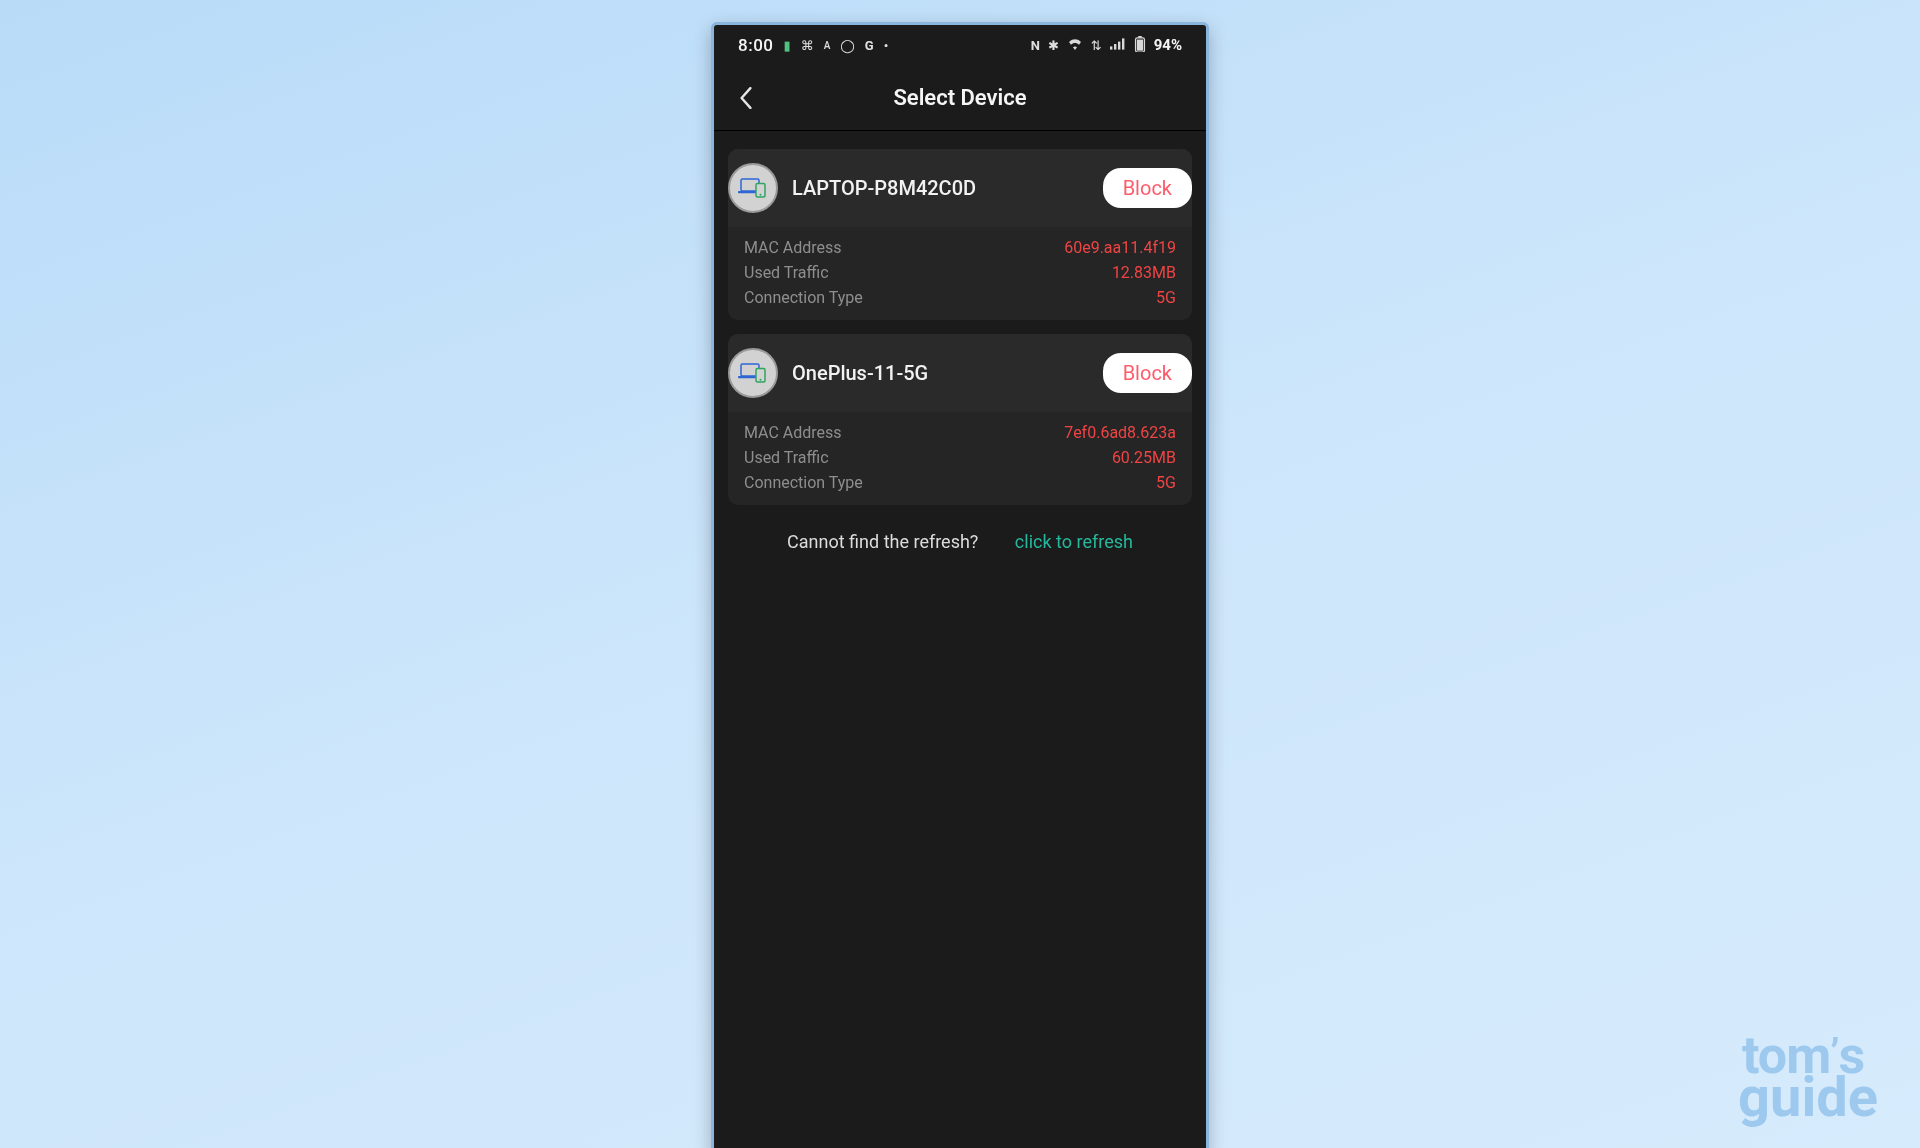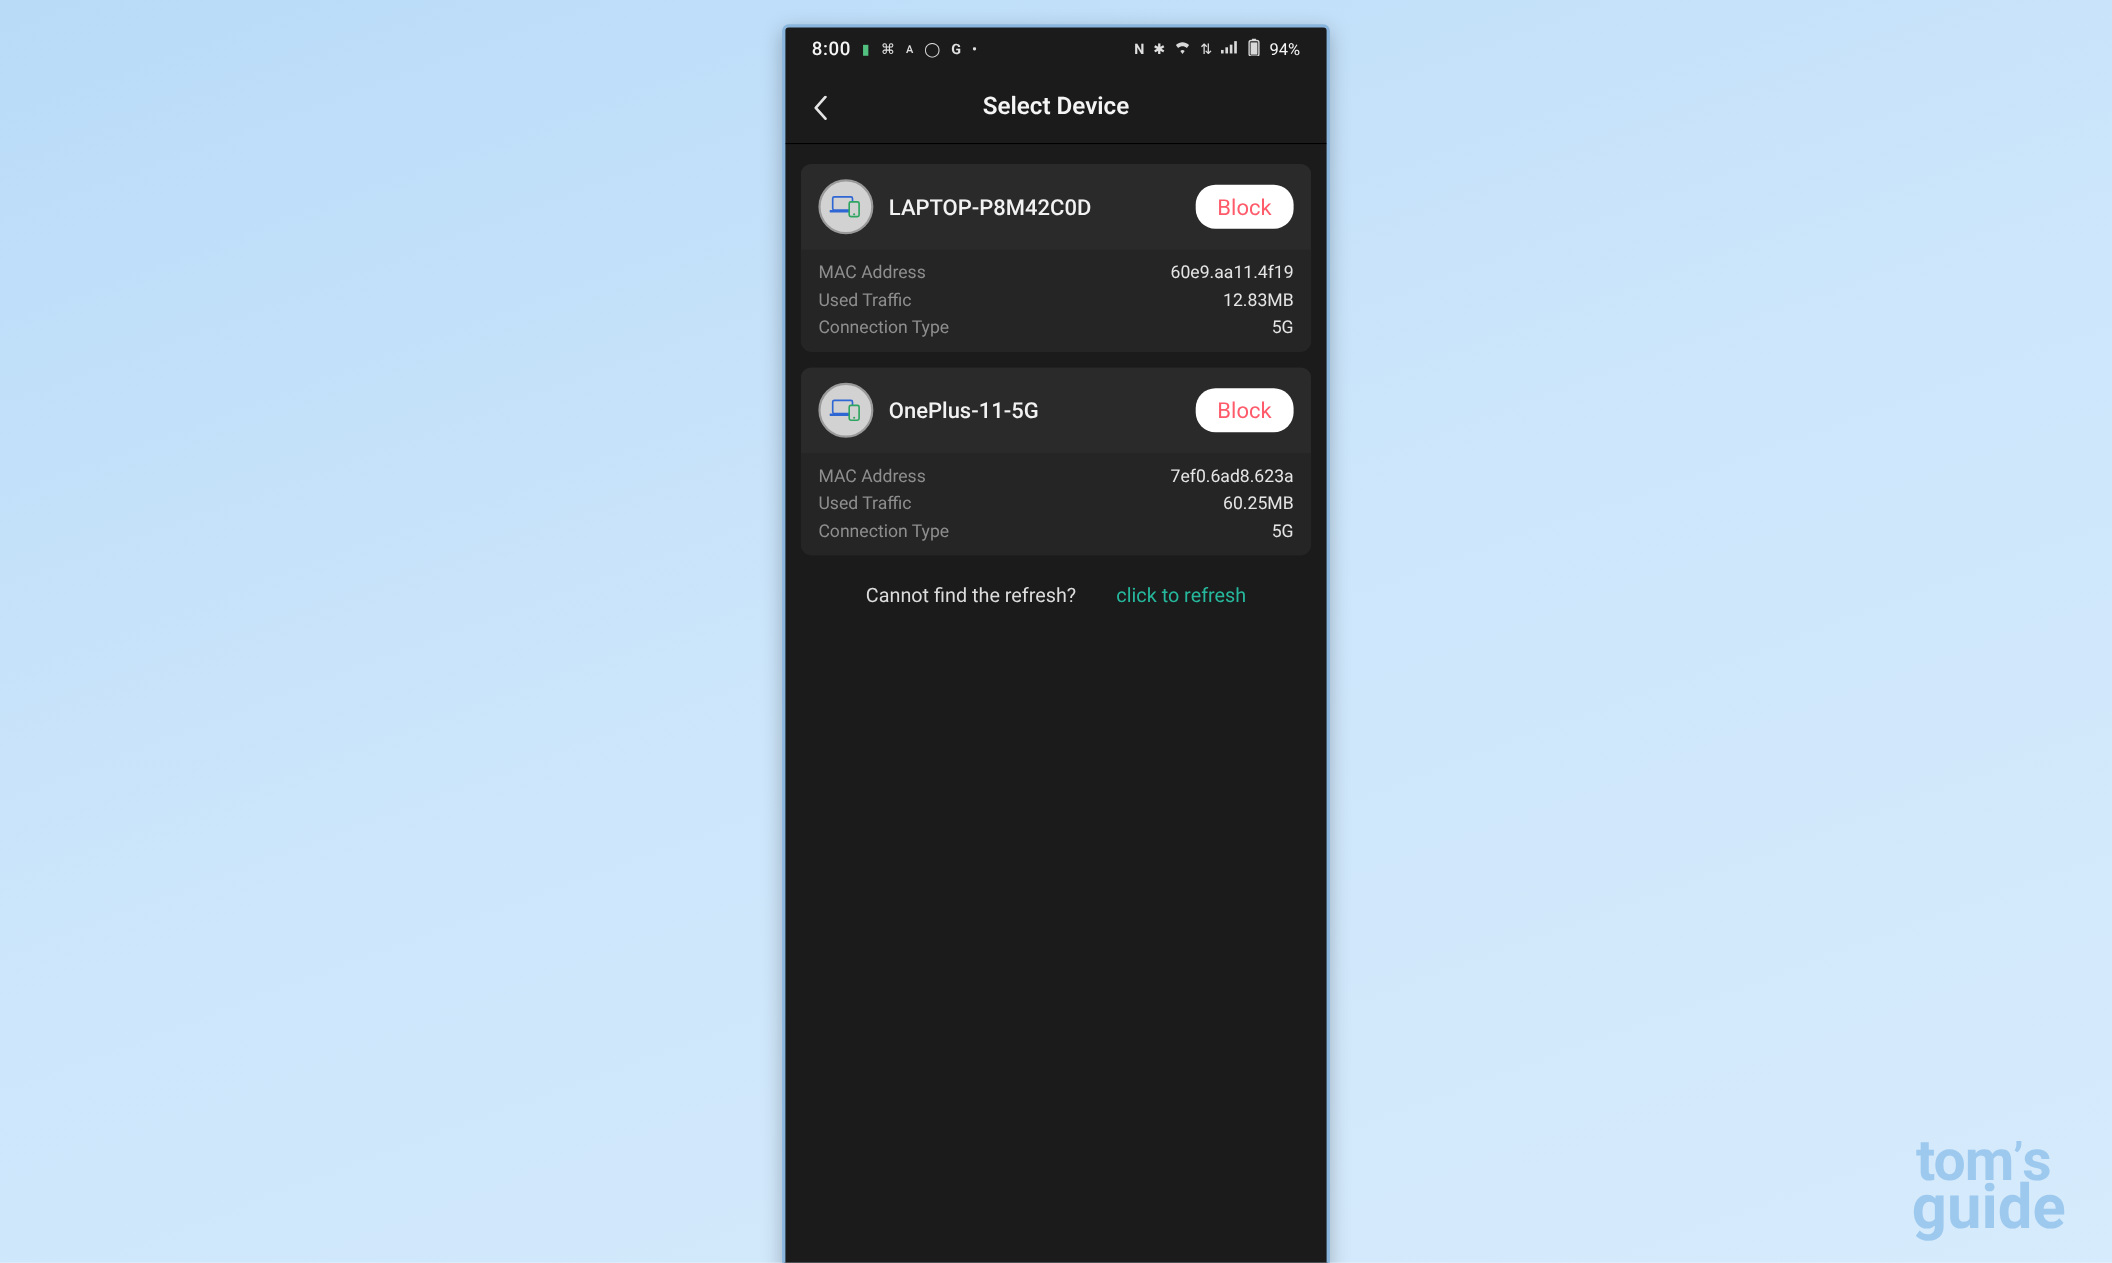--- a/index.html
+++ b/index.html
@@ -33,21 +33,21 @@
     align-items: center;
     padding: 0 24px;
     font-size: 17px;
     color: #f5f5f5;
     font-weight: 500;
   }
   .status-left  { display:flex; align-items:center; gap:10px; }
   .status-right { margin-left:auto; display:flex; align-items:center; gap:8px; font-size:15px; }
   .status-clock { letter-spacing: .5px; }
   .mini-icon    { font-size:13px; opacity:.9; }
-  .batt         { font-weight:400; }
+  .batt         { font-weight:700; }
 
   
   .page-header {
     height: 66px;
     display:flex;
     align-items:center;
     justify-content:center;
     position: relative;
     border-bottom: 1px solid #000;
   }
@@ -63,21 +63,21 @@
   .device-list { padding: 18px 14px 0; }
 
   .device-card {
     background:#252525;
     border-radius:10px;
     margin-bottom:14px;
     overflow:hidden;
   }
   .device-row {
     display:flex; align-items:center;
-    padding:14px 16px;
+    padding:14px 0;
     gap:14px;
     background:#2a2a2a;
   }
   .device-icon {
     width:50px; height:50px; border-radius:50%;
     background:#d2d2d2;
     border:2px solid #9a9a9a;
     display:flex; align-items:center; justify-content:center;
     position:relative;
     flex:0 0 auto;
@@ -96,21 +96,21 @@
     cursor:pointer;
   }
 
   .detail-row {
     display:flex; justify-content:space-between;
     padding:3px 16px;
     font-size:16px;
   }
   .detail-block { padding:8px 0 10px; }
   .detail-label { color:#8e8e8e; }
-  .detail-value { color:#e5e5e5;text-align:right; }
+  .detail-value { color:#ef4444;text-align:right; }
 
   .refresh-line {
     text-align:center;
     font-size:18px;
     color:#dcdcdc;
     margin-top:26px;
   }
   .refresh-link { color:#26b89d; cursor:pointer;margin-left:32px; }
 
   

